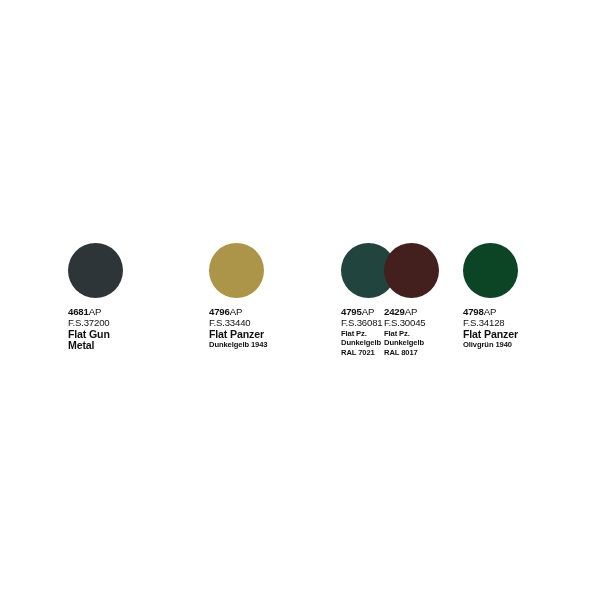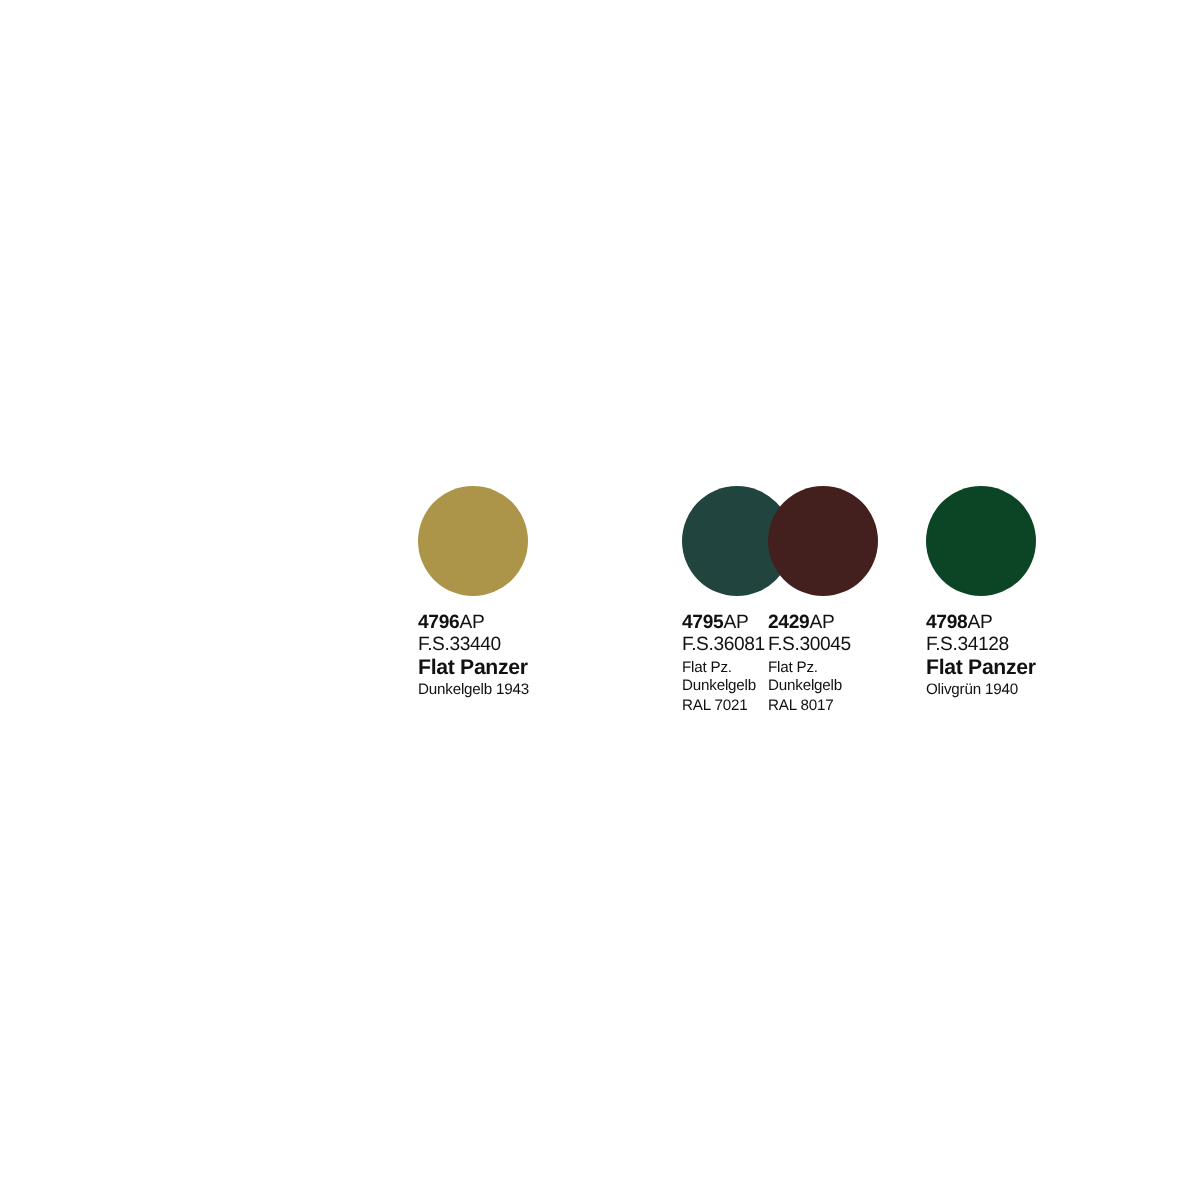--- a/index.html
+++ b/index.html
@@ -63,32 +63,41 @@
     white-space: nowrap;
   }
   .name-big {
     font-weight: bold;
     font-size: 10.6px;
     line-height: 11.8px;
     letter-spacing: -0.15px;
     white-space: nowrap;
   }
   .name-small {
-    font-weight: normal;
+    font-weight: bold;
     font-size: 7.6px;
     line-height: 9.6px;
     letter-spacing: -0.1px;
     white-space: nowrap;
   }
 </style>
 </head>
 <body>
 
 <div id="page">
   <div id="swatch-row">
+      <div class="swatch-col" style="left: 0px;">
+        <div class="chip" title="#2e3538" style="background: rgb(46, 53, 56);"></div>
+        <div class="label-block">
+          <div class="code-line"><span class="code-num">4681</span><span class="code-suffix">AP</span></div>
+          <div class="fs-line">F.S.37200</div>
+          <div class="name-big">Flat Gun</div>
+          <div class="name-big">Metal</div>
+        </div>
+      </div>
       <div class="swatch-col" style="left: 141px;">
         <div class="chip" title="#ac9548" style="background: rgb(172, 149, 72);"></div>
         <div class="label-block">
           <div class="code-line"><span class="code-num">4796</span><span class="code-suffix">AP</span></div>
           <div class="fs-line">F.S.33440</div>
           <div class="name-big">Flat Panzer</div>
           <div class="name-small">Dunkelgelb 1943</div>
         </div>
       </div>
       <div class="swatch-col" style="left: 237px; margin-left: 36px;">

